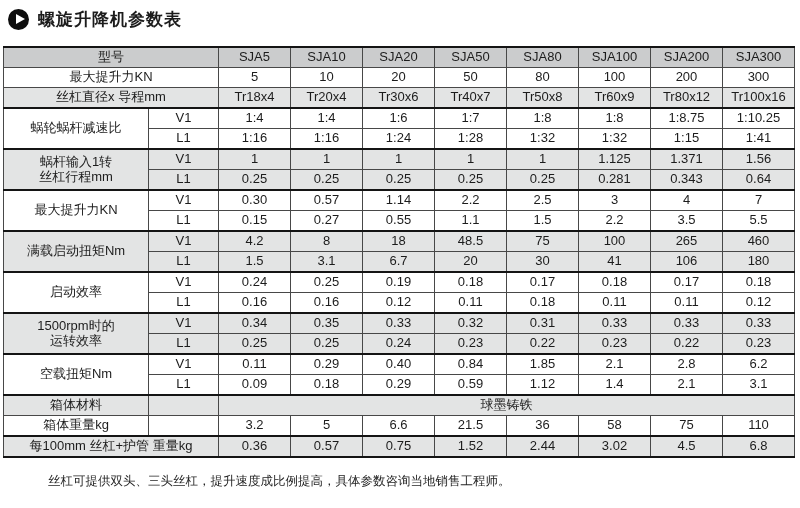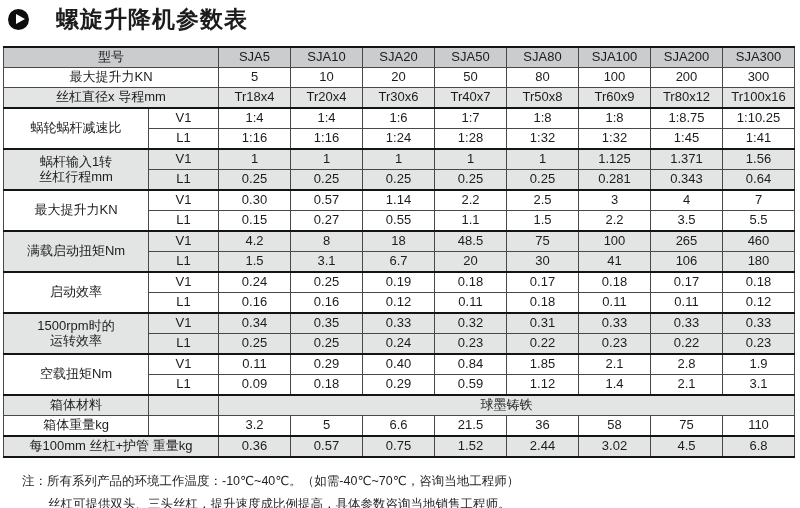--- a/index.html
+++ b/index.html
@@ -7,21 +7,21 @@
     width:800px;height:508px;background:#ffffff;overflow:hidden;
     font-family:"Liberation Sans","DejaVu Sans",sans-serif;color:#1c1c1c;
     -webkit-font-smoothing:antialiased;
   }
   .title-row{display:flex;align-items:center;gap:9px;padding:8px 0 0 8px;height:23px;}
   .play-icon{width:21px;height:21px;background:#0d0d0d;border-radius:50%;position:relative;flex:0 0 auto;}
   .play-icon::after{
     content:"";position:absolute;left:8px;top:5px;
     border-left:9px solid #ffffff;border-top:5.5px solid transparent;border-bottom:5.5px solid transparent;
   }
-  .page-title{font-size:23px;font-weight:bold;margin:18px;letter-spacing:1px;}
+  .page-title{font-size:17px;font-weight:bold;margin:0;letter-spacing:1px;}
   table.spec{
     border-collapse:collapse;table-layout:fixed;width:668px;margin:15px 3px 0 3px;
     border:1px solid #2e2e2e;border-top:2px solid #141414;border-bottom:2px solid #141414;
   }
   col.c-label{width:145px;}
   col.c-sub{width:70px;}
   col.c-data{width:72px;}
   td{
     border:1px solid #484848;font-size:13px;text-align:center;vertical-align:middle;
     height:19px;padding:0 2px;line-height:1.12;white-space:pre-line;overflow:hidden;
@@ -102,21 +102,21 @@
           <td class="grp">1:10.25</td>
         </tr>
         <tr>
           <td class="sub">L1</td>
           <td>1:16</td>
           <td>1:16</td>
           <td>1:24</td>
           <td>1:28</td>
           <td>1:32</td>
           <td>1:32</td>
-          <td>1:45</td>
+          <td>1:15</td>
           <td>1:41</td>
         </tr>
         <tr>
           <td class="lbl shade grp" rowspan="2">蜗杆输入1转
 丝杠行程mm</td>
           <td class="sub shade grp">V1</td>
           <td class="shade grp">1</td>
           <td class="shade grp">1</td>
           <td class="shade grp">1</td>
           <td class="shade grp">1</td>
@@ -232,21 +232,21 @@
         <tr>
           <td class="lbl grp" rowspan="2">空载扭矩Nm</td>
           <td class="sub grp">V1</td>
           <td class="grp">0.11</td>
           <td class="grp">0.29</td>
           <td class="grp">0.40</td>
           <td class="grp">0.84</td>
           <td class="grp">1.85</td>
           <td class="grp">2.1</td>
           <td class="grp">2.8</td>
-          <td class="grp">1.9</td>
+          <td class="grp">6.2</td>
         </tr>
         <tr>
           <td class="sub">L1</td>
           <td>0.09</td>
           <td>0.18</td>
           <td>0.29</td>
           <td>0.59</td>
           <td>1.12</td>
           <td>1.4</td>
           <td>2.1</td>
@@ -277,17 +277,16 @@
           <td class="shade grp">1.52</td>
           <td class="shade grp">2.44</td>
           <td class="shade grp">3.02</td>
           <td class="shade grp">4.5</td>
           <td class="shade grp">6.8</td>
         </tr>
       </tbody>
   </table>
 
   <div class="notes">
-    <div class="note-line">注：所有系列产品的环境工作温度：-10℃~40℃。（如需-40℃~70℃，咨询当地工程师）</div>
     <div class="note-line note-indent">丝杠可提供双头、三头丝杠，提升速度成比例提高，具体参数咨询当地销售工程师。</div>
   </div>
 
 </div>
 
 </body></html>

